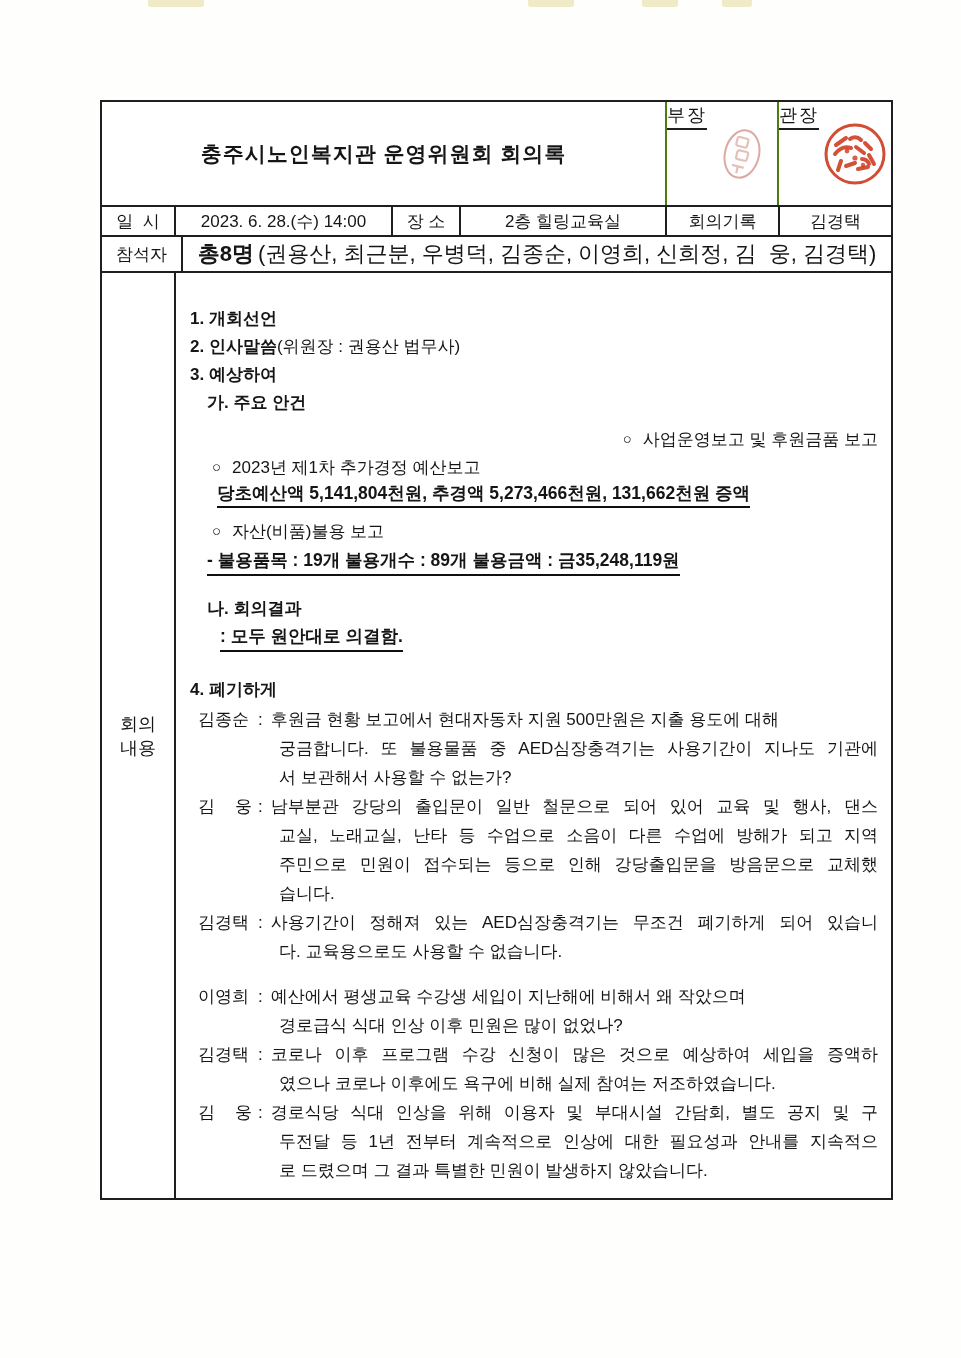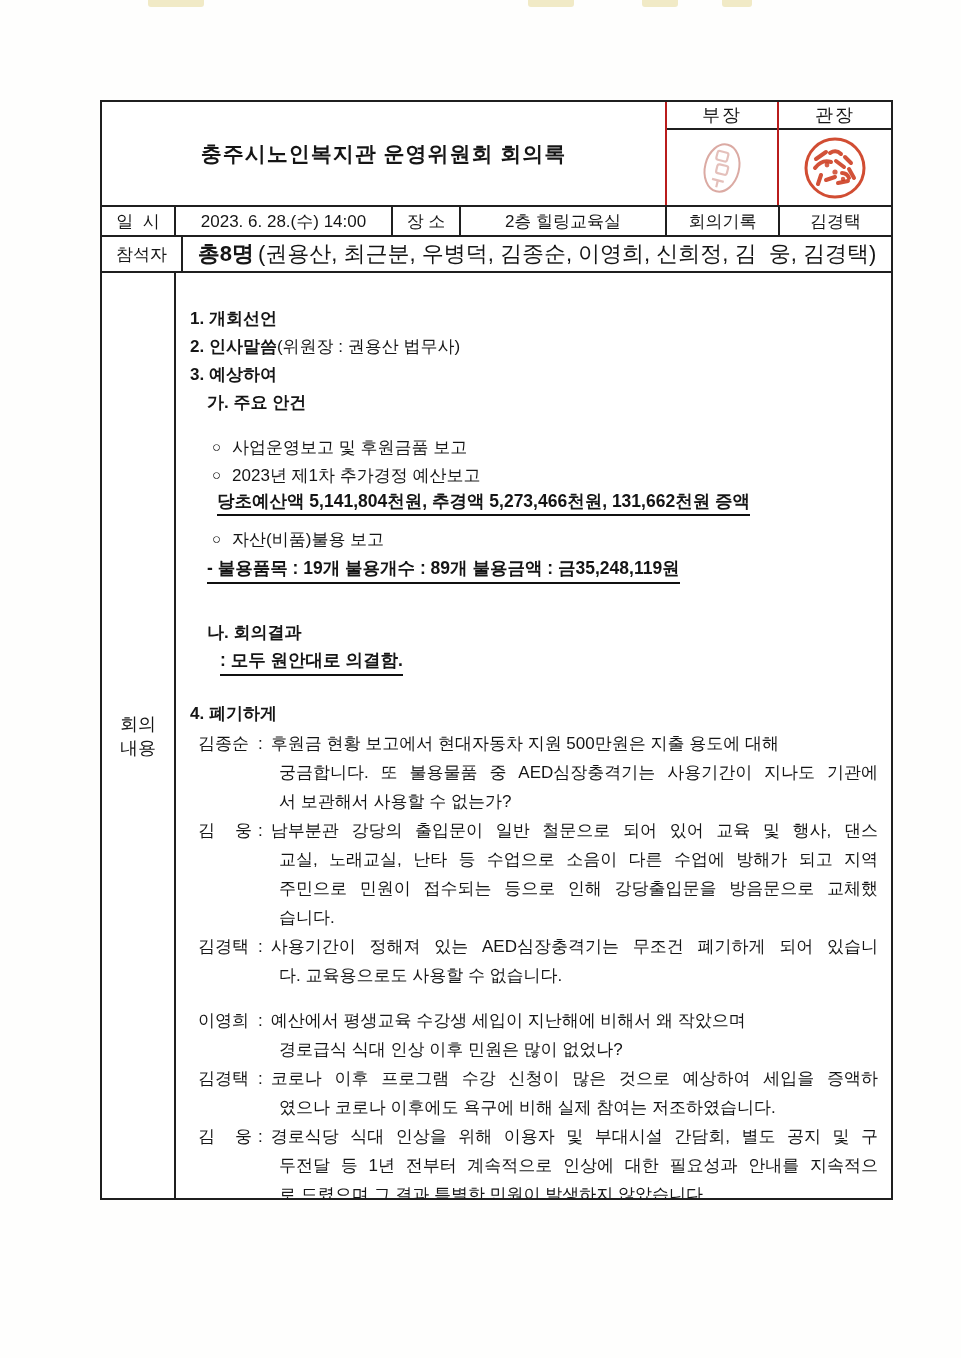--- a/index.html
+++ b/index.html
@@ -21,21 +21,21 @@
     position:absolute; left:100px; top:100px; width:789px;
     border:2px solid #1f1f1f; background:#fff;
   }
 
   
   .hdr { display:flex; height:103px; }
   .title-cell {
     width:563px; display:flex; align-items:center; justify-content:center;
   }
   .doc-title { font-size:21px; font-weight:bold; letter-spacing:1px;text-align:right; }
-  .appr-col { width:110px; border-left:2px solid #b91c1c; display:flex; flex-direction:column;justify-content:flex-end; }
+  .appr-col { width:110px; border-left:2px solid #4d7c0f; display:flex; flex-direction:row;justify-content:flex-end; }
   .appr-col.second { width:112px; }
   .appr-label {
     height:26px; border-bottom:2px solid #1f1f1f;
     display:flex; align-items:center; justify-content:center;
     font-size:18px; letter-spacing:2px;
   }
   .appr-stamp { flex:1; display:flex; align-items:center; justify-content:center; }
 
   
   .row2 { display:flex; height:28px; border-top:2px solid #1f1f1f; }
@@ -71,29 +71,29 @@
   .content-cell {
     flex:1; border-left:2px solid #1f1f1f;
     padding:32px 13px 0 14px; font-size:17px;
     box-sizing:border-box; overflow:hidden;
   }
 
   .agd { height:28px; line-height:28px; font-weight:bold; }
   .agd .normal { font-weight:normal; }
   .agd-sub { padding-left:17px; }
   .bullet { height:30px; line-height:30px; padding-left:22px; font-weight:normal; }
-  .bullet.b1 { margin-top:16px; }
+  .bullet.b1 { margin-top:8px;text-align:right; }
   .bullet.b2 { height:26px; line-height:26px; }
   .bullet.b3 { margin-top:10px; }
   .bullet .dot { font-size:15px; margin-right:11px; position:relative; top:-1px; }
   .note { height:26px; line-height:24px; padding-left:27px; }
   .note2 { height:28px; line-height:26px; padding-left:17px; }
   .u { display:inline-block; font-weight:bold; font-size:17.5px;
        border-bottom:2px solid #101010; padding-bottom:1px; }
-  .sub-b { margin-top:36px; }
+  .sub-b { margin-top:20px; }
   .result-line { height:28px; line-height:26px; padding-left:30px; }
   .qa-head { margin-top:24px; height:30px; line-height:30px; font-weight:bold; }
 
   .qa-line { display:flex; height:29px; line-height:29px; padding-left:8px; }
   .spk { width:54px; flex:none; text-align:justify; text-align-last:justify; }
   .col { flex:none; margin:0 8px 0 6px; }
   .bl  { flex:1; }
   .bl.j { text-align:justify; text-align-last:justify; }
   .qa-cont { display:flex; height:29px; line-height:29px; padding-left:89px; }
   .qa-gap { height:16px; }

